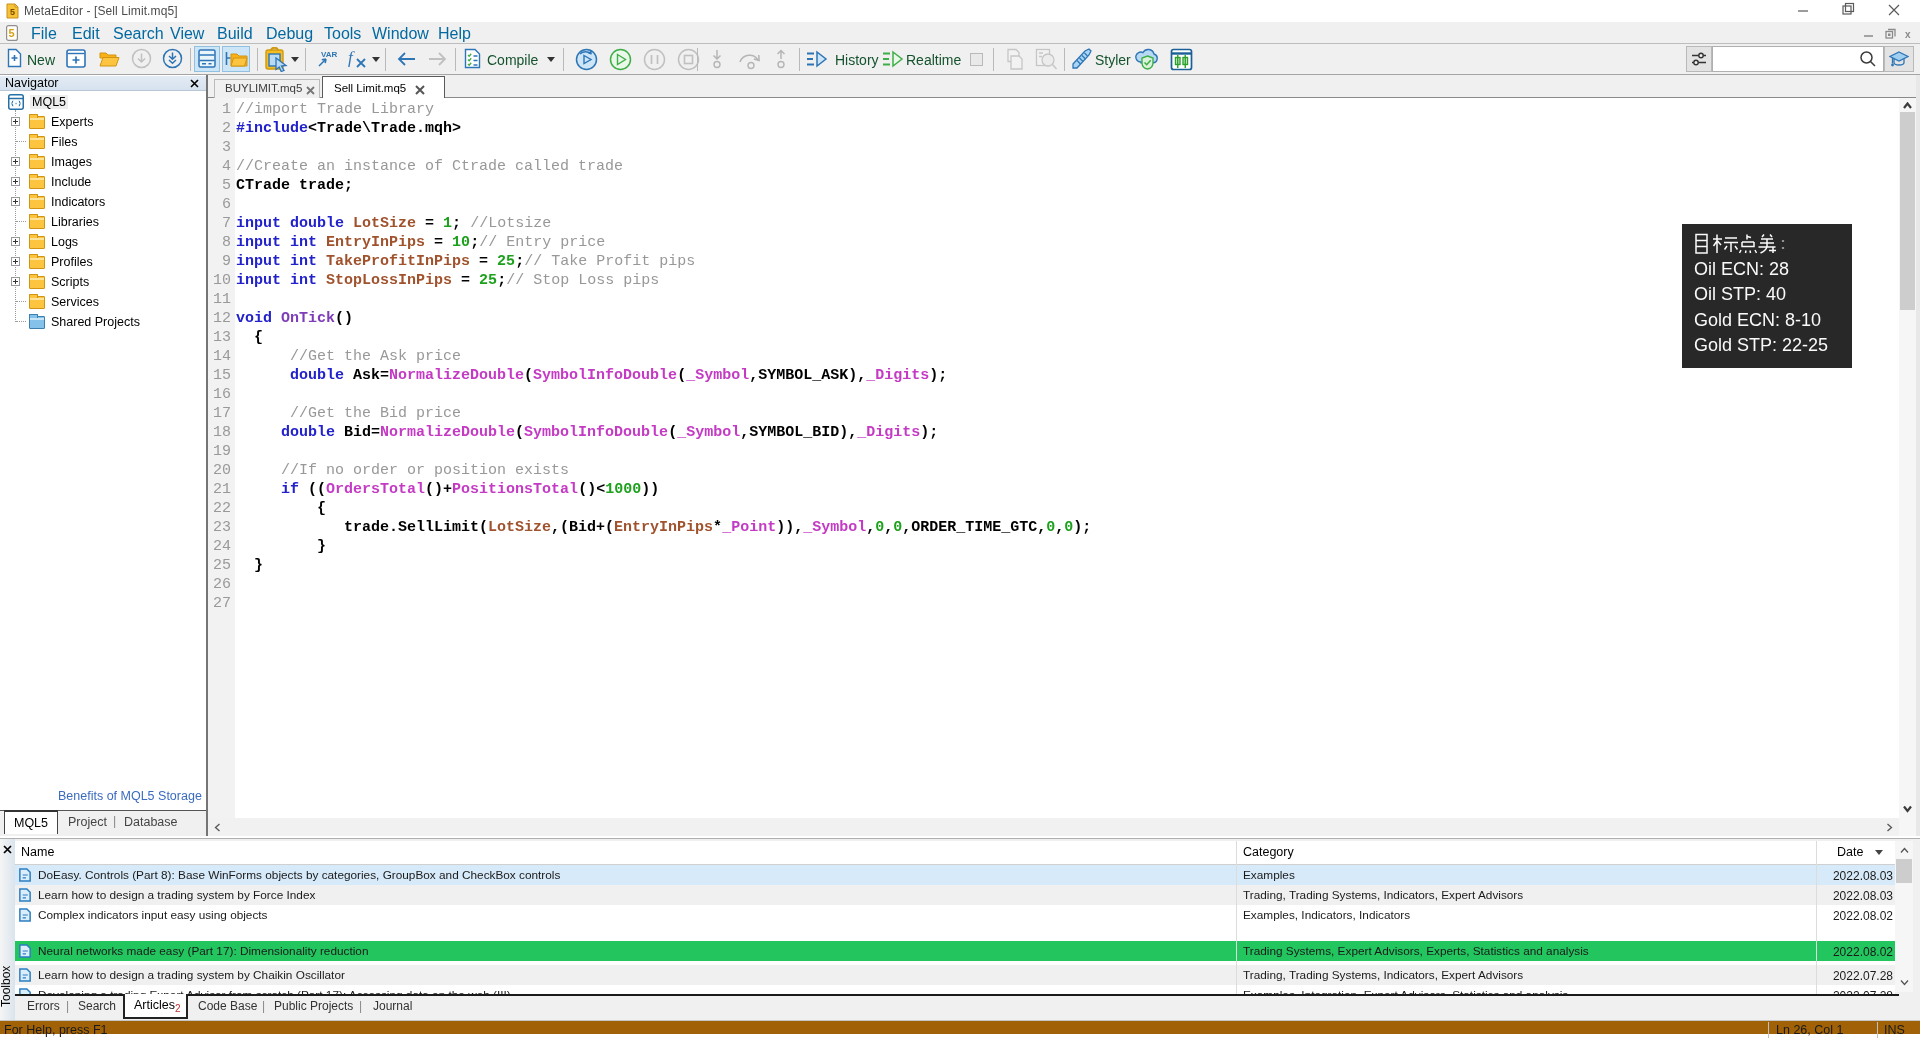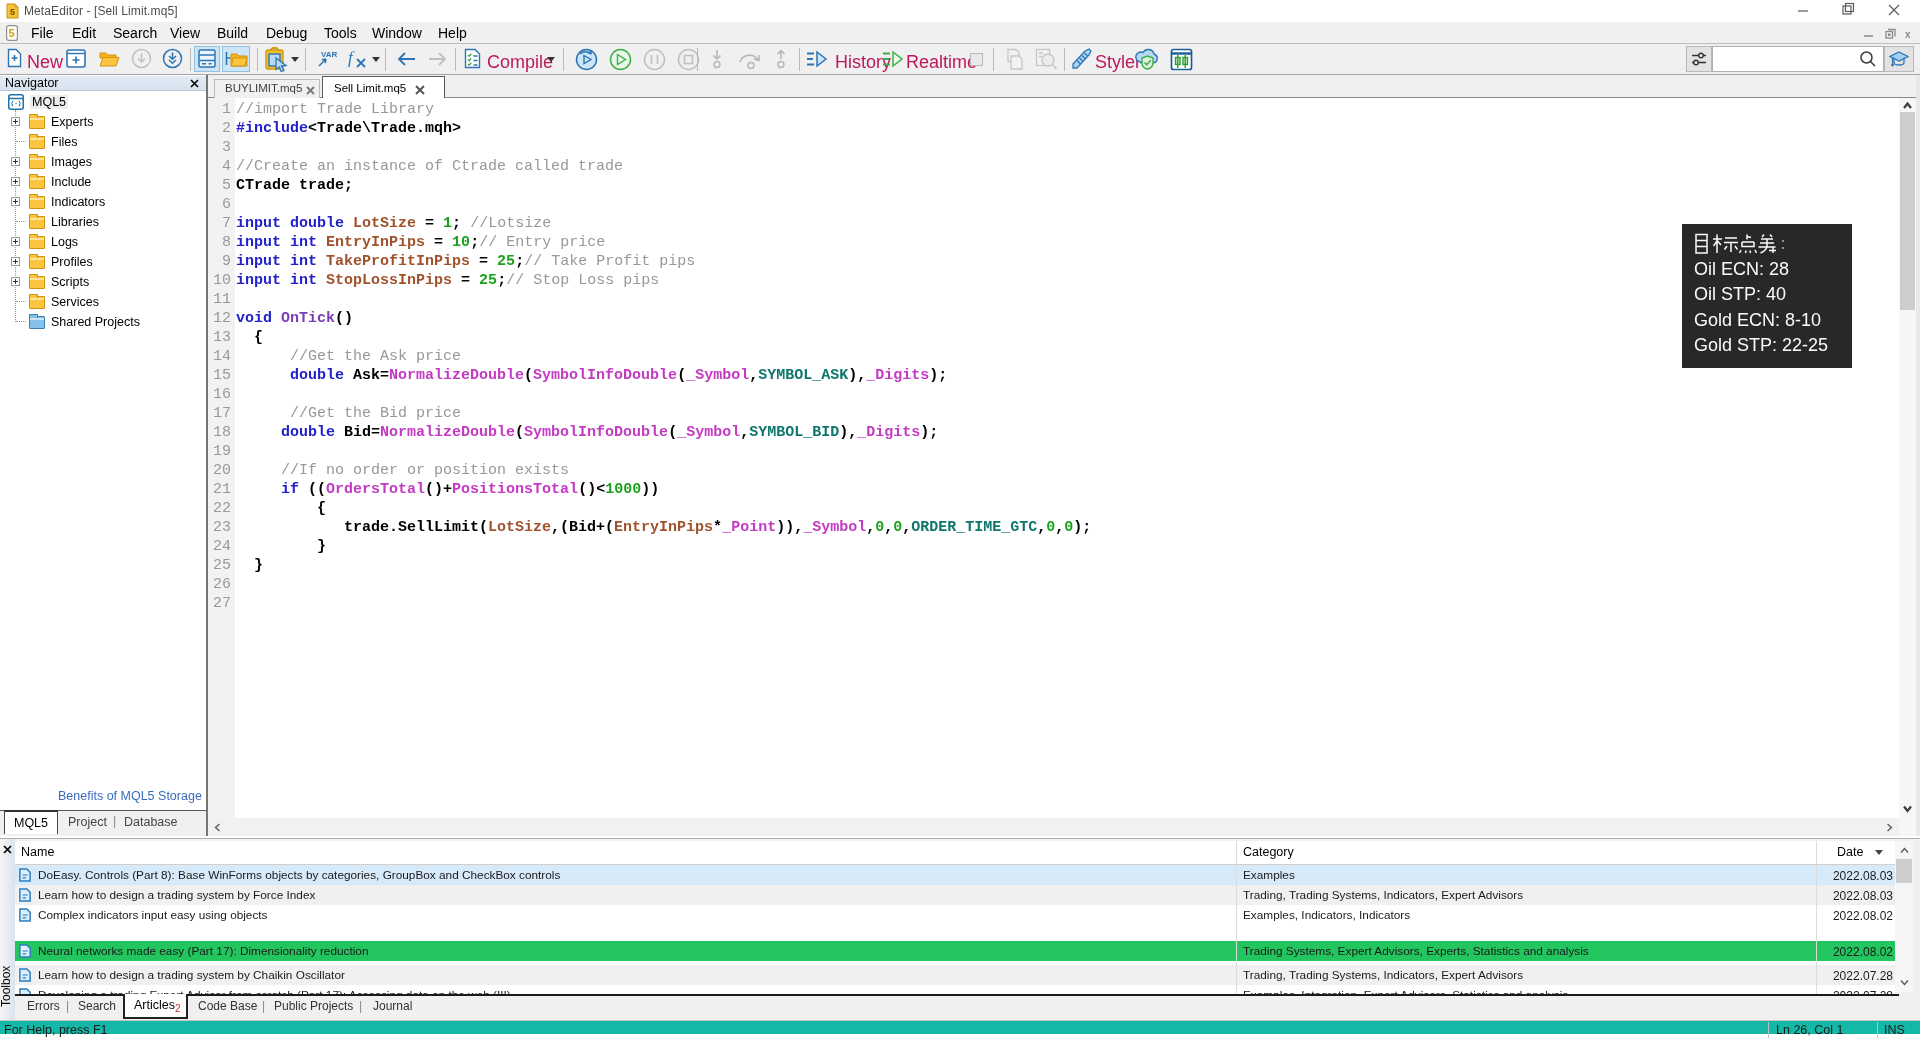--- a/index.html
+++ b/index.html
@@ -4,25 +4,25 @@
 <style>
   * { margin:0; padding:0; box-sizing:border-box; }
   html,body { width:1920px; height:1038px; overflow:hidden; }
   body { font-family:"Liberation Sans", sans-serif; position:relative; background:#fff; }
   .abs { position:absolute; }
   
   #titlebar { left:0; top:0; width:1920px; height:22px; background:#fff; }
   #title-text { left:24px; top:4px; font-size:12px; color:#4d4d4d; letter-spacing:0.1px; }
   
   #menubar { left:0; top:22px; width:1920px; height:21px; background:#f0f0f0; }
-  .menu-item { position:absolute; top:3px; font-size:14px; color:#000000; }
+  .menu-item { position:absolute; top:3px; font-size:16px; color:#0369a1; }
   
   #toolbar { left:0; top:43px; width:1920px; height:32px; background:#f0f0f0; border-top:1px solid #bdbdbd; border-bottom:1px solid #a5a5a5; }
   .tsep { position:absolute; top:4px; height:23px; width:1px; background:#b9b9b9; }
-  .tlabel { position:absolute; top:8px; font-size:18px; color:#be185d; }
+  .tlabel { position:absolute; top:8px; font-size:14px; color:#14532d; }
   .caret { position:absolute; width:0; height:0; border-left:4px solid transparent; border-right:4px solid transparent; border-top:5px solid #333; top:13px; }
   
   #navigator { left:0; top:75px; width:206px; height:761px; background:#fff;padding-left:20px; }
   #nav-header { position:absolute; left:0; top:1px; width:206px; height:15px; background:linear-gradient(#e3ebf4,#d6e2ef); border-bottom:1px solid #b9c6d4; font-size:12.5px; color:#000; padding-left:5px; }
   .trow { position:absolute; left:0; height:20px; width:206px; font-size:12.5px; color:#000; }
   .trow .lbl { position:absolute; left:51px; top:3px; }
   .plus { position:absolute; left:11px; top:5px; width:9px; height:9px; background:#fff; border:1px solid #9a9a9a; }
   .plus::before { content:""; position:absolute; left:1px; top:3px; width:5px; height:1px; background:#333; }
   .plus::after { content:""; position:absolute; left:3px; top:1px; width:1px; height:5px; background:#333; }
   .hdot { position:absolute; left:16px; top:9px; width:10px; height:1px; border-top:1px dotted #9a9a9a; }
@@ -38,40 +38,40 @@
   #gutter { position:absolute; left:0; top:0; width:27px; height:720px; background:#f2f2f2; }
   pre.code, pre.gut { font-family:"Liberation Mono", monospace; font-size:15px; line-height:19px; }
   pre.gut { position:absolute; left:0; top:2px; width:23px; text-align:right; color:#999; }
   pre.code { position:absolute; left:28px; top:2px; color:#000; font-weight:bold; }
   .c  { color:#989898; font-weight:normal; }
   .k  { color:#2222cc; }
   .si { color:#a0522d; }
   .n  { color:#1da11d; }
   .f  { color:#c43ac4; }
   .ev { color:#7e3db8; }
-  .e  { color:#0f766e; }
+  .e  { color:#000000; }
   
   .sb { background:#f6f6f6; }
   .thumb { position:absolute; background:#cdcdcd; }
   
   #tooltip { left:1682px; top:224px; width:170px; height:144px; background:#282828; color:#fafafa; font-size:18px; }
   #tooltip div { position:absolute; left:12px; }
   
   #bottompanel { left:0; top:838px; width:1920px; height:182px; background:#f0f0f0; border-top:1px solid #b0b0b0; }
   #toolstrip { position:absolute; left:0; top:0; width:15px; height:182px; background:linear-gradient(to right,#f5f5f5,#dAe4ee); }
   #list { position:absolute; left:15px; top:2px; width:1880px; height:153px; background:#fff; overflow:hidden; }
   .lrow { position:absolute; left:0; width:1880px; height:20px; font-size:11.8px; color:#1a1a1a; }
   .lrow .nm { position:absolute; left:23px; top:3px; }
   .lrow .cat { position:absolute; left:1228px; top:3px; }
   .lrow .dt { position:absolute; right:2px; top:4px; font-size:12px; }
   .colsep { position:absolute; top:0; width:1px; height:153px; background:#dcdcdc; z-index:5; }
   #blackline { position:absolute; left:15px; top:155px; width:1884px; height:2px; background:#1a1a1a; }
   .btab { position:absolute; top:160px; font-size:12px; color:#333; }
   
-  #statusbar { left:0; top:1020px; width:1920px; height:14px; background:#14b8a6; border-top:1px solid #c6c6c6; font-size:12.5px; color:#1a1a1a; }
+  #statusbar { left:0; top:1020px; width:1920px; height:14px; background:#a16207; border-top:1px solid #c6c6c6; font-size:12.5px; color:#1a1a1a; }
 </style>
 </head>
 <body>
 <div class="abs" id="titlebar">
   <svg class="abs" style="left:5px;top:3px" width="16" height="16" viewBox="0 0 16 16">
     <path d="M2 1 L10 1 L13 4 L13 15 L2 15 Z" fill="#f6c336" stroke="#c98f1b" stroke-width="1"></path>
     <path d="M10 1 L10 4 L13 4 Z" fill="#fde39a" stroke="#c98f1b" stroke-width="1"></path>
     <text x="5" y="12" font-size="9" font-weight="bold" fill="#7a4b00" font-family="Liberation Sans">5</text>
   </svg>
   <div class="abs" id="title-text">MetaEditor - [Sell Limit.mq5]</div>

